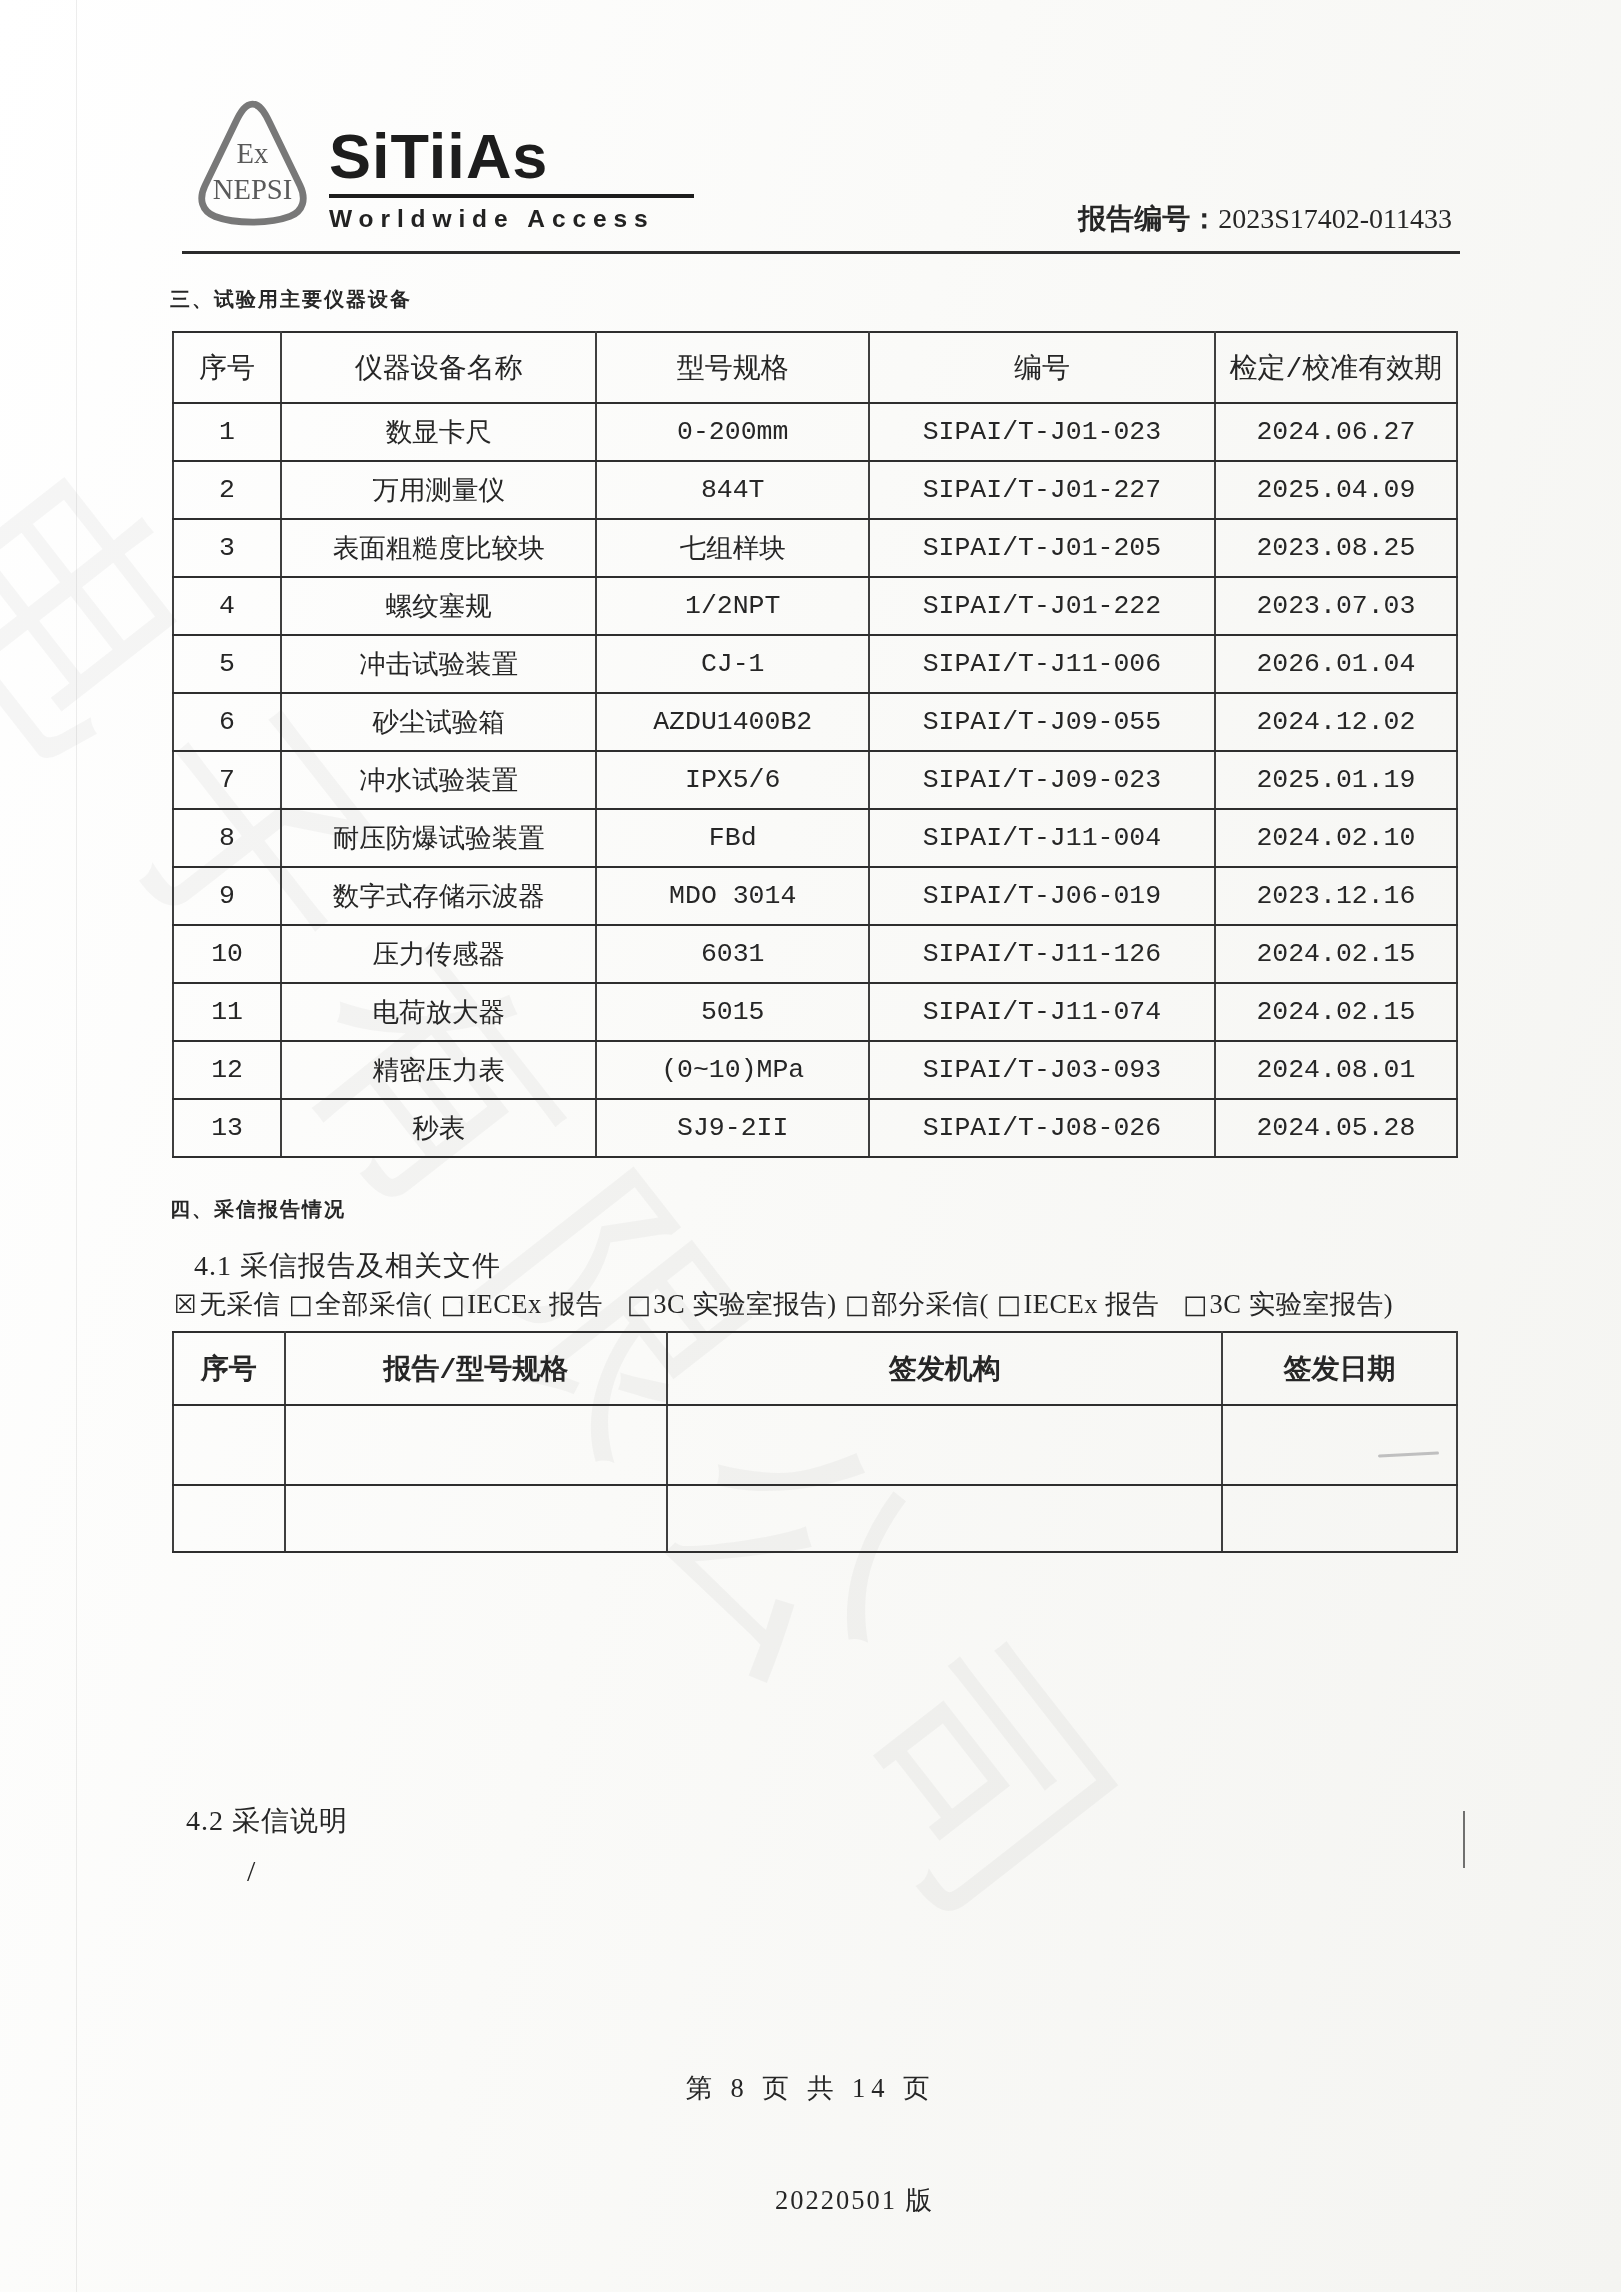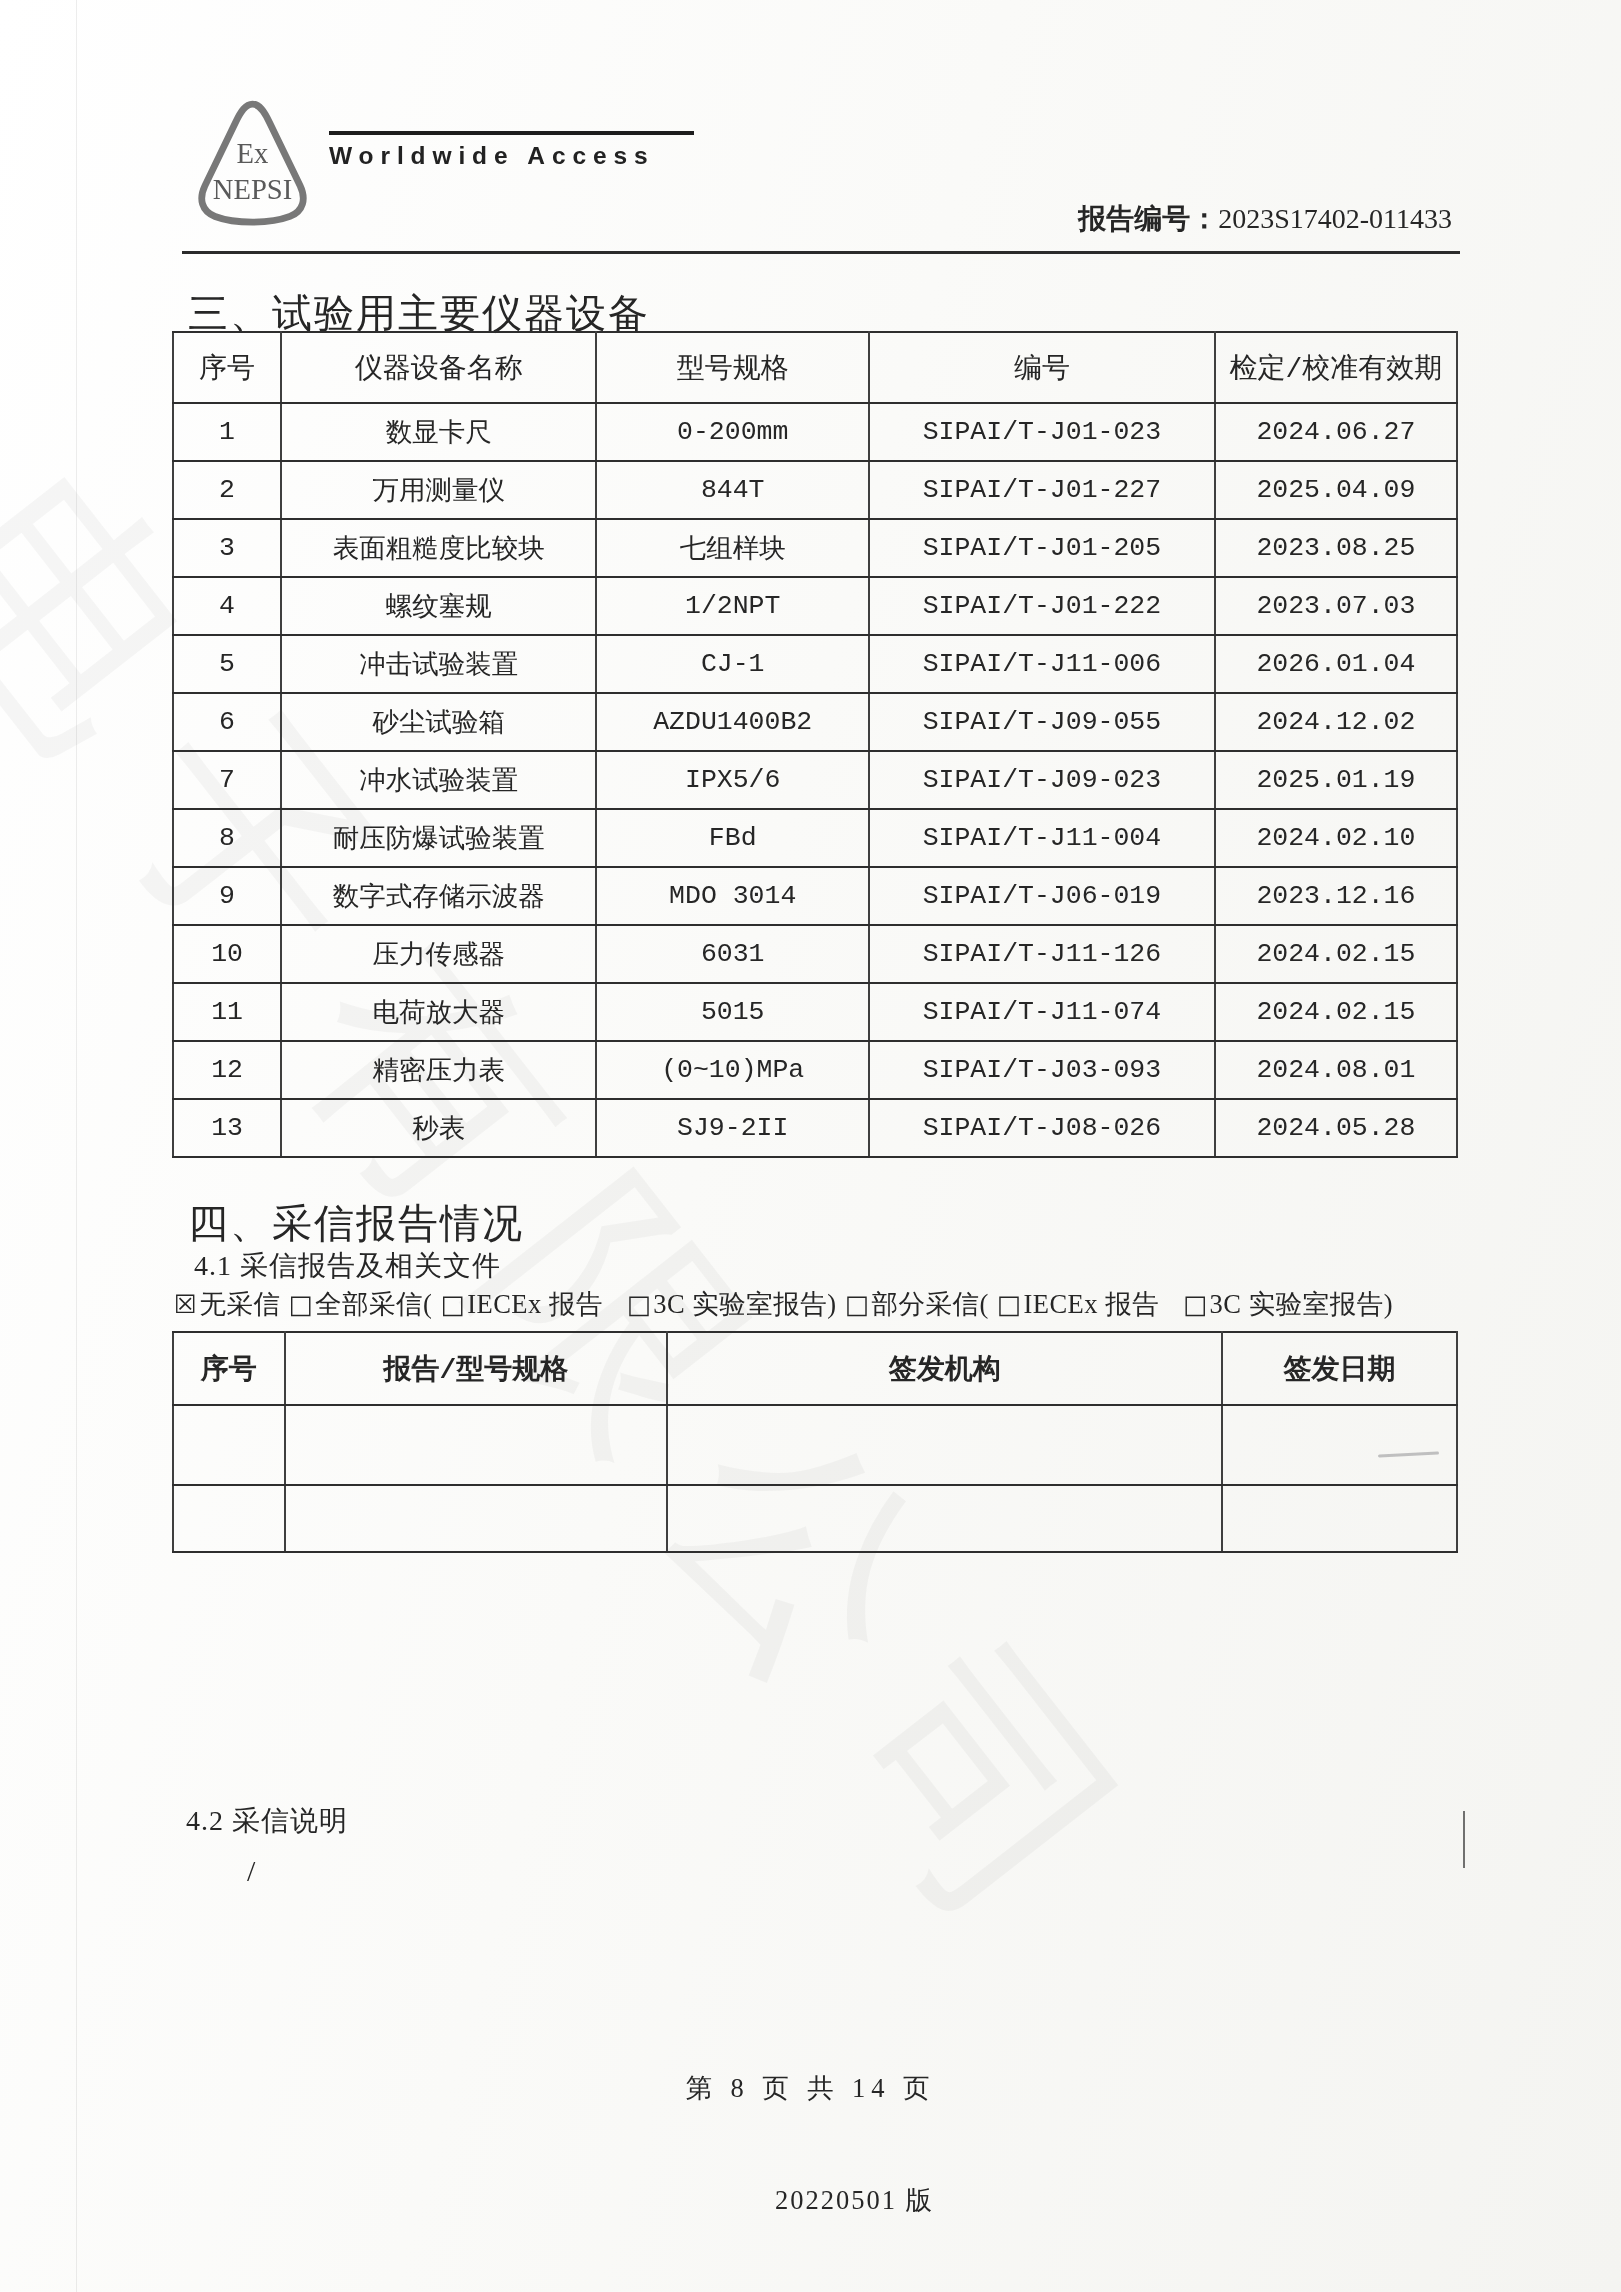--- a/index.html
+++ b/index.html
@@ -32,21 +32,21 @@
   .wordmark-rule{width:365px;height:3.9px;background:#1d1d1d;margin-top:5.9px;}
   .tagline{
     font-family:"Liberation Sans","DejaVu Sans",sans-serif;
     font-weight:700;font-size:24.5px;letter-spacing:6.9px;color:#222;margin-top:6.9px;
   }
   .report-no{position:absolute;top:200px;right:169px;font-size:28px;white-space:nowrap;}
   .report-no .lbl{font-weight:700;}
   .header-rule{position:absolute;left:182px;top:251px;width:1278px;height:2.9px;background:#2b2b2b;}
 
   
-  .sec-title{position:absolute;left:188px;font-size:40px;font-weight:400;letter-spacing:2px;}
+  .sec-title{position:absolute;left:170px;font-size:20px;font-weight:700;letter-spacing:2px;}
   .sec3-title{top:286px;}
   .sec4-title{top:1196px;}
   .sub41{position:absolute;left:186px;top:1247px;font-size:28px;letter-spacing:1px;margin-left:8px;}
   .checkline{position:absolute;left:174px;top:1286px;width:1286px;font-size:26.5px;white-space:nowrap;letter-spacing:0.5px;}
   .checkline .box{font-family:"DejaVu Sans",sans-serif;font-size:25.5px;margin-right:2px;}
   .checkline .seg{margin-right:1px;}
   .checkline .gap{margin-left:15.7px;}
   .sub42{position:absolute;left:186px;top:1802px;font-size:28px;letter-spacing:1px;}
   .sub42-val{position:absolute;left:247px;top:1854px;font-size:30px;}
 
@@ -97,20 +97,21 @@
 
     <svg class="logo-triangle" width="137" height="147" viewBox="0 0 100 108">
       <path d="M50 6 C55 6 58.5 11 62.5 19.5 L85 66 C89.5 75.5 87.5 84.5 77.5 88.5
                C63 94 37 94 22.5 88.5 C12.5 84.5 10.5 75.5 15 66 L37.5 19.5
                C41.5 11 45 6 50 6 Z" fill="none" stroke="#787878" stroke-width="5"></path>
       <text x="50" y="49" text-anchor="middle" font-family="Liberation Serif, DejaVu Serif, serif" font-size="21" fill="#5a5a5a">Ex</text>
       <text x="50" y="76" text-anchor="middle" font-family="Liberation Serif, DejaVu Serif, serif" font-size="21" fill="#5a5a5a">NEPSI</text>
     </svg>
 
     <div class="wordmark-block">
+      <div class="wordmark">SiTiiAs</div>
       <div class="wordmark-rule"></div>
       <div class="tagline">Worldwide Access</div>
     </div>
 
     <div class="report-no">
       <span class="lbl">报告编号：</span><span>2023S17402-011433</span>
     </div>
 
     <div class="header-rule"></div>
 

